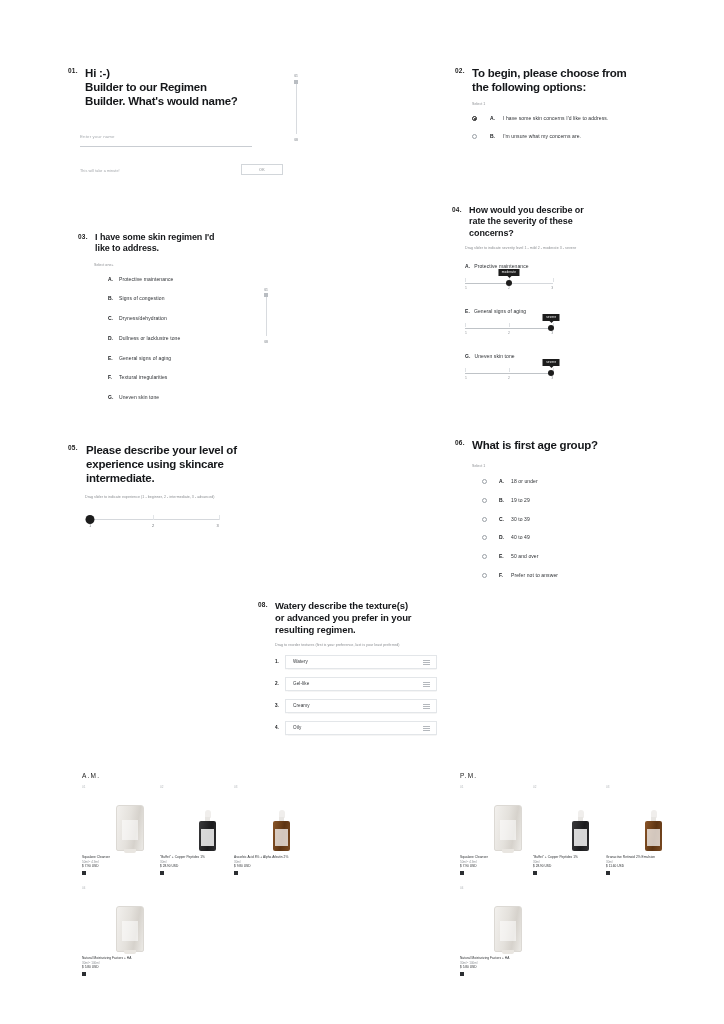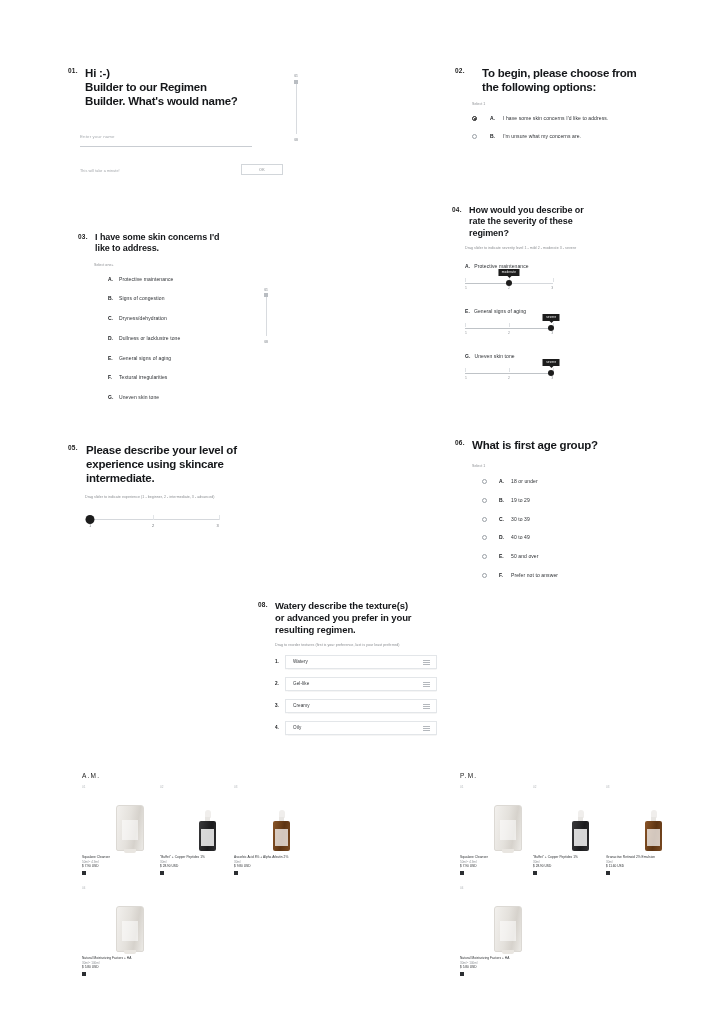--- a/index.html
+++ b/index.html
@@ -205,21 +205,21 @@
   <div class="rail" style="left:291px; top:74px; height:68px;">
     <div class="cap top">01</div>
     <div class="line"></div>
     <div class="knob" style="top:6px;"></div>
     <div class="cap bot">08</div>
   </div>
 
   <div class="block" style="left:455px; top:66px; width:215px;">
     <div>
       <span class="qnum">02.</span>
-      <span class="qhead" style="margin-left:13px; max-width:190px;">
+      <span class="qhead" style="margin-left:3px; max-width:190px;">
         <span>To begin, please choose from</span><br>
         <span>the following options:</span>
       </span>
     </div>
     <div class="selectn" style="margin-left:17px;">Select 1</div>
 
     <div style="margin-left:17px; margin-top:8px;">
       <div class="opt">
         <div class="radio checked"></div>
         <div class="optletter">A.</div>
@@ -230,21 +230,21 @@
         <div class="optletter">B.</div>
         <div class="opttext" style="max-width:140px;">I'm unsure what my concerns are.</div>
       </div>
     </div>
   </div>
 
   <div class="block" style="left:78px; top:232px; width:200px;">
     <div>
       <span class="qnum">03.</span>
       <span class="qhead small" style="margin-left:3px; max-width:160px;">
-        <span>I have some skin concerns I'd</span><br>
+        <span>I have some skin regimen I'd</span><br>
         <span>like to address.</span>
       </span>
     </div>
     <div class="selectn" style="margin-left:16px;">Select one+</div>
 
     <div style="margin-left:30px; margin-top:8px;">
       <div class="opt">
         <div class="optletter nrad" style="width:11px;">A.</div>
         <div class="opttext">Protective maintenance</div>
       </div>
@@ -281,21 +281,21 @@
     <div class="knob" style="top:5px;"></div>
     <div class="cap bot">08</div>
   </div>
 
   <div class="block" style="left:452px; top:205px; width:215px;">
     <div>
       <span class="qnum">04.</span>
       <span class="qhead small" style="margin-left:3px; max-width:160px;">
         <span>How would you describe or</span><br>
         <span>rate the severity of these</span><br>
-        <span>regimen?</span>
+        <span>concerns?</span>
       </span>
     </div>
     <div class="hint" style="margin-left:13px;">Drag slider to indicate severity level 1 - mild 2 - moderate 3 - severe</div>
 
     <div style="margin-left:13px; margin-top:12px;">
       <div class="sliderlabel">
         <b>A.</b><span>Protective maintenance</span>
       </div>
       <div class="slider">
         <div class="bubble" style="left:50%;">moderate</div>

